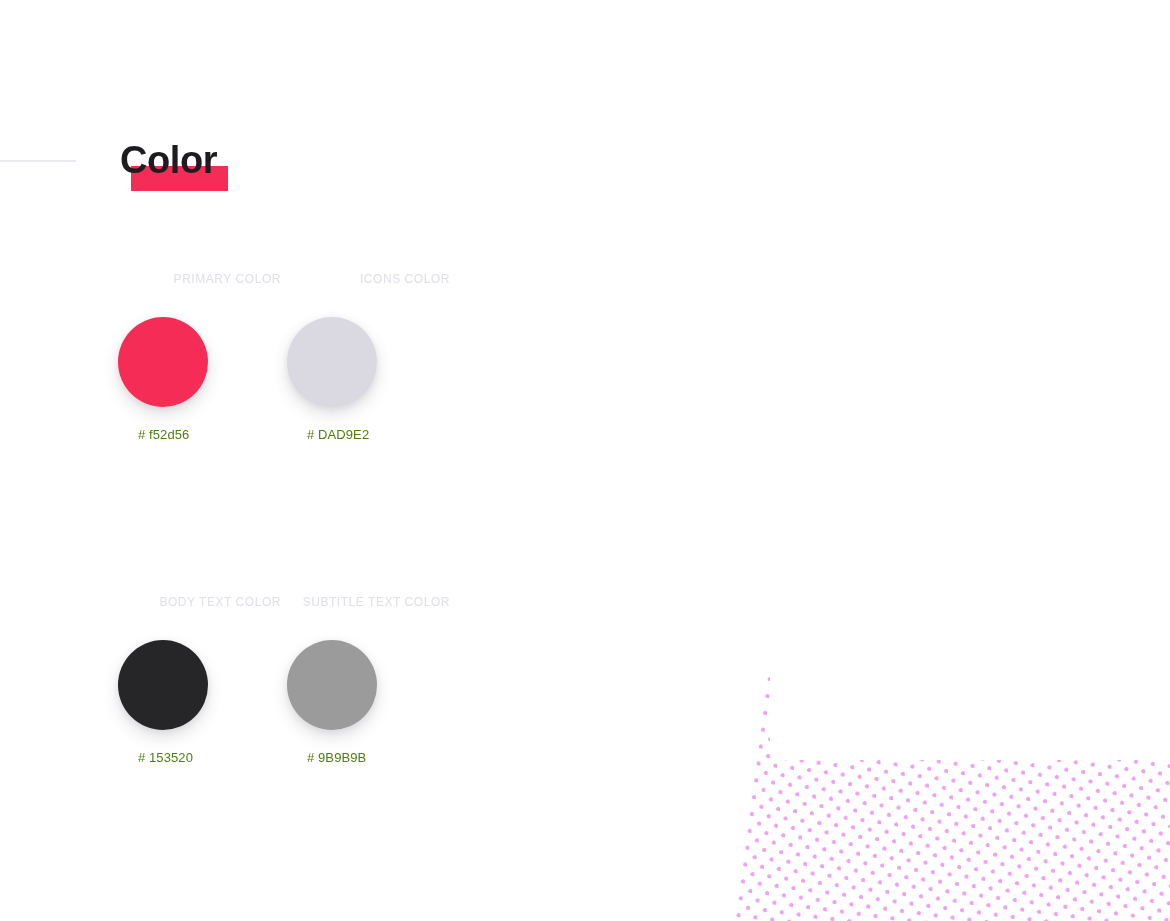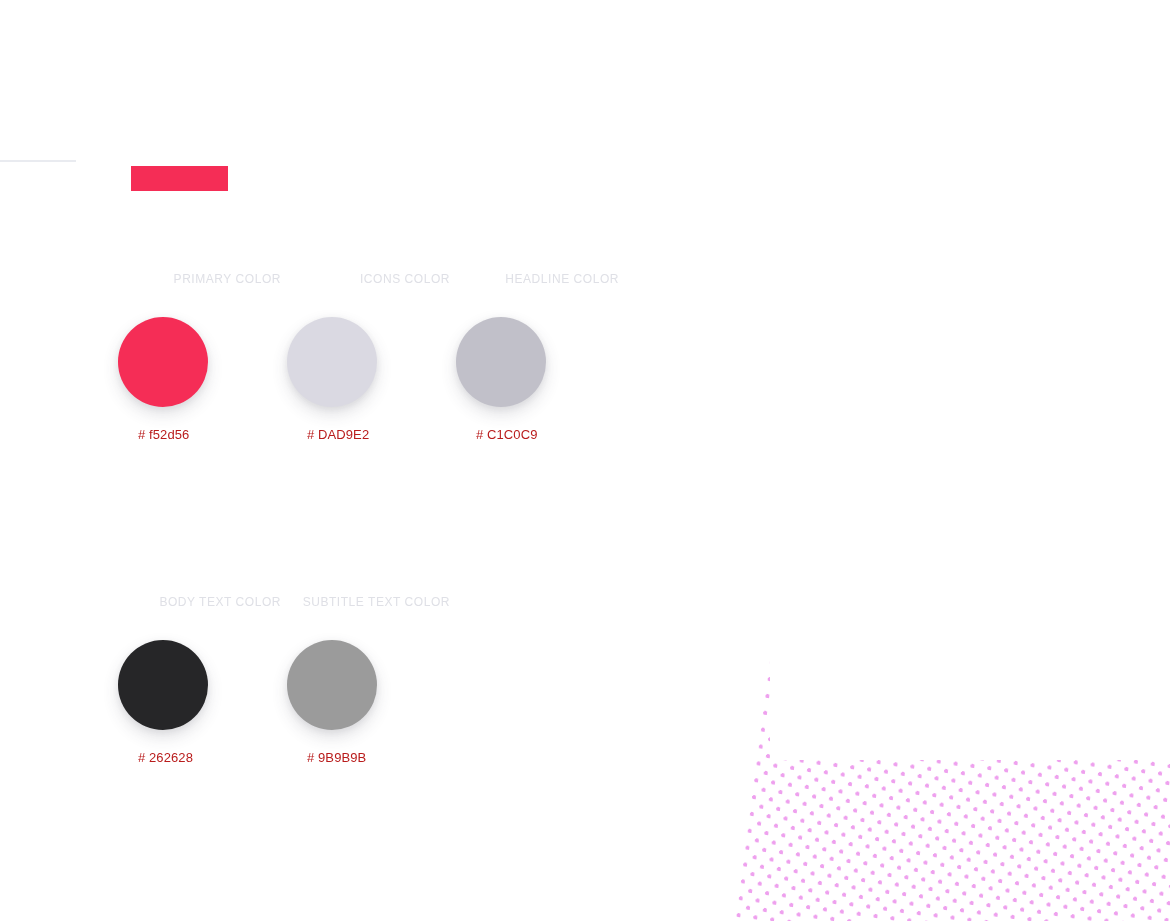--- a/index.html
+++ b/index.html
@@ -125,69 +125,63 @@
   .swatch-circle {
     width: 90px;
     height: 90px;
     border-radius: 50%;
     box-shadow: 0 7px 16px rgba(60,60,80,0.16),
                 0 2px 6px rgba(60,60,80,0.08);
   }
 
   .swatch-hex {
     font-size: 13px;
-    color: #b91c1c;
+    color: #4d7c0f;
     text-align: left;
     padding-left: 26px;
     line-height: 18px;
     white-space: nowrap;
     letter-spacing: 0.1px;
   }
 </style>
 </head>
 <body style="background: rgb(255, 255, 255);">
 
 <div class="page">
 
   <div class="left-rule" style="background: rgb(233, 235, 240);"></div>
 
   <div class="heading-wrap">
     <div class="heading-bar" style="background: rgb(245, 45, 86);"></div>
+    <div class="heading-text">Color</div>
   </div>
 
   <div class="swatch-row row-1">
       <div class="swatch">
         <div class="swatch-label">PRIMARY COLOR</div>
         <div class="swatch-circle-holder">
           <div class="swatch-circle" style="background: rgb(245, 45, 86);"></div>
         </div>
         <div class="swatch-hex"># f52d56</div>
       </div>
       <div class="swatch">
         <div class="swatch-label">ICONS COLOR</div>
         <div class="swatch-circle-holder">
           <div class="swatch-circle" style="background: rgb(218, 217, 226);"></div>
         </div>
         <div class="swatch-hex"># DAD9E2</div>
       </div>
-      <div class="swatch">
-        <div class="swatch-label">HEADLINE COLOR</div>
-        <div class="swatch-circle-holder">
-          <div class="swatch-circle" style="background: rgb(193, 192, 201);"></div>
-        </div>
-        <div class="swatch-hex"># C1C0C9</div>
-      </div>
     </div>
   <div class="swatch-row row-2">
       <div class="swatch">
         <div class="swatch-label">BODY TEXT COLOR</div>
         <div class="swatch-circle-holder">
           <div class="swatch-circle" style="background: rgb(38, 38, 40);"></div>
         </div>
-        <div class="swatch-hex"># 262628</div>
+        <div class="swatch-hex"># 153520</div>
       </div>
       <div class="swatch">
         <div class="swatch-label">SUBTITLE TEXT COLOR</div>
         <div class="swatch-circle-holder">
           <div class="swatch-circle" style="background: rgb(155, 155, 155);"></div>
         </div>
         <div class="swatch-hex"># 9B9B9B</div>
       </div>
     </div>
 

